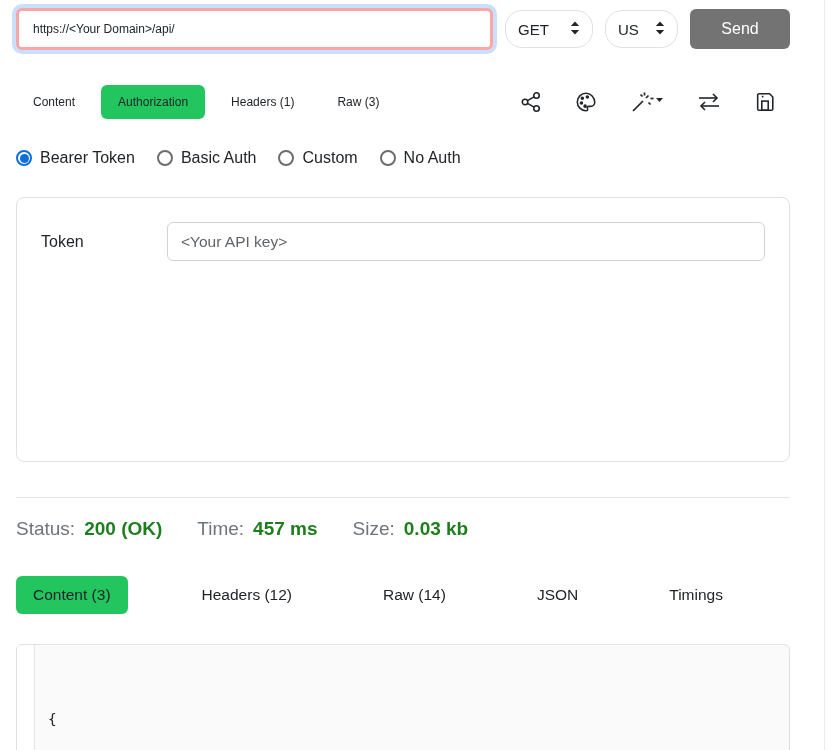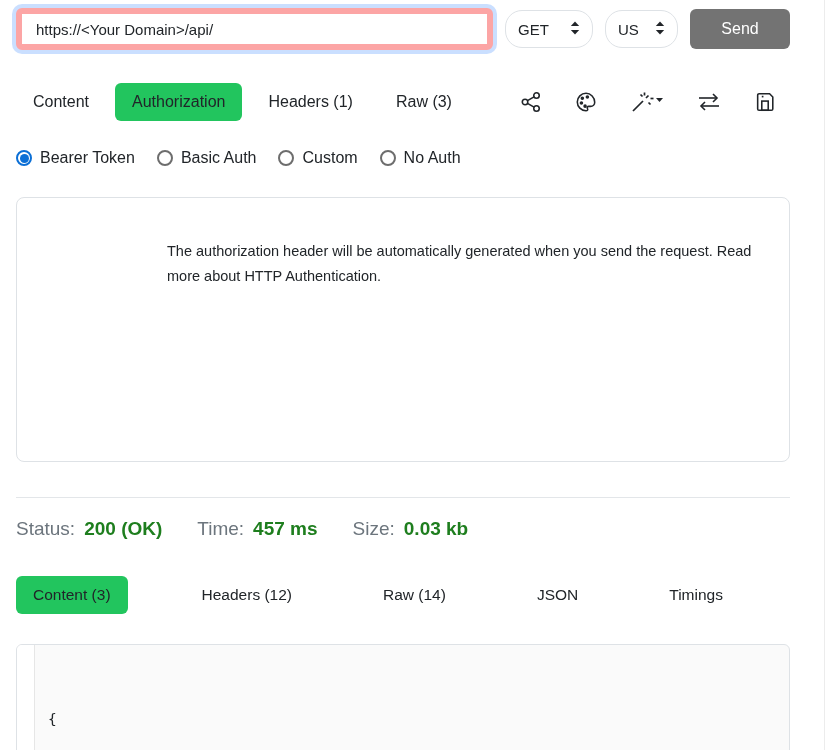--- a/index.html
+++ b/index.html
@@ -5,35 +5,35 @@
   * { margin:0; padding:0; box-sizing:border-box; }
   html,body { width:837px; height:750px; overflow:hidden; background:#ffffff;
     font-family:"Liberation Sans","DejaVu Sans",sans-serif; color:#212529; }
   .page { position:relative; width:837px; height:750px; }
   .scroll-edge { position:absolute; top:0; right:0; width:13px; height:750px;
     background:#ffffff; border-left:1px solid #ececec; }
   .content { position:absolute; left:16px; top:8px; width:774px; }
 
   
   .url-row { display:flex; align-items:center; gap:12px; height:42px; }
-  .url-input { flex:1; height:42px; border:6px solid #fca5a5; border-radius:6px;
-    box-shadow:0 0 0 4px rgba(13,110,253,.22); padding:0 14px; font-size:15px;
+  .url-input { flex:1; height:42px; border:3px solid #fca5a5; border-radius:6px;
+    box-shadow:0 0 0 4px rgba(13,110,253,.22); padding:0 14px; font-size:12px;
     color:#212529; outline:none; font-family:inherit; min-width:0; }
   .select-box { height:38px; background:#fff; border:1px solid #dee2e6; border-radius:17px;
     display:flex; align-items:center; justify-content:space-between; padding:0 12px;
     font-size:15px; cursor:pointer; }
   .select-method { width:88px; }
   .select-region { width:73px; }
   .caret-updown { flex:0 0 auto; margin-left:8px; }
   .send-btn { width:100px; height:40px; border:none; border-radius:6px; color:#fff;
     font-size:16px; font-family:inherit; cursor:pointer; }
 
   
   .tabs-row { margin-top:31px; display:flex; align-items:center; height:41px; }
-  .tab { padding:10px 17px; font-size:16px; color:#212529; border-radius:6px;
+  .tab { padding:10px 17px; font-size:12px; color:#212529; border-radius:6px;
     cursor:pointer; white-space:nowrap; }
   .tab.active { background:#22c55e; }
   .tab + .tab { margin-left:9px; }
   .icon-group { margin-left:auto; display:flex; align-items:center; gap:33px; padding-right:14px; }
   .tool-icon { display:flex; align-items:center; cursor:pointer; }
   .tool-icon svg { display:block; }
 
   
   .radio-row { margin-top:27px; display:flex; align-items:center; gap:22px; }
   .radio-opt { display:flex; align-items:center; gap:8px; font-size:16px; cursor:pointer;text-align:right; }
@@ -170,21 +170,24 @@
         <span class="rb"></span>
         <span>Custom</span>
       </div>
       <div class="radio-opt">
         <span class="rb"></span>
         <span>No Auth</span>
       </div>
     </div>
 
     <div class="panel">
-      <div class="help-text">The authorization header will be automatically generated when you send the request. Read more about HTTP Authentication.</div>
+      <div class="token-row">
+        <div class="token-label">Token</div>
+        <input class="token-input" type="text" placeholder="&lt;Your API key&gt;" style="">
+      </div>
     </div>
 
     <hr class="divider">
 
     <div class="status-row">
       <div class="status-group">
         <span class="status-label">Status:</span>
         <span class="status-value" style="color:#1e7e1e;">200 (OK)</span>
       </div>
       <div class="status-group">

